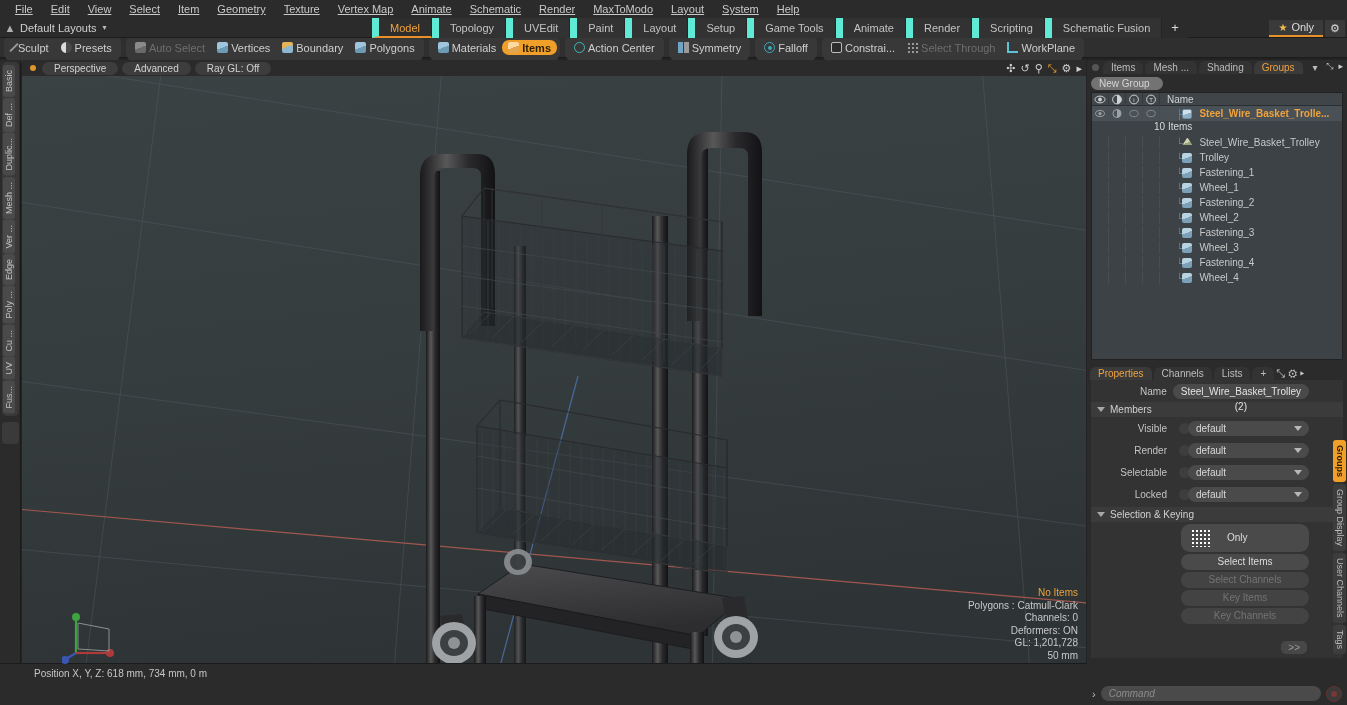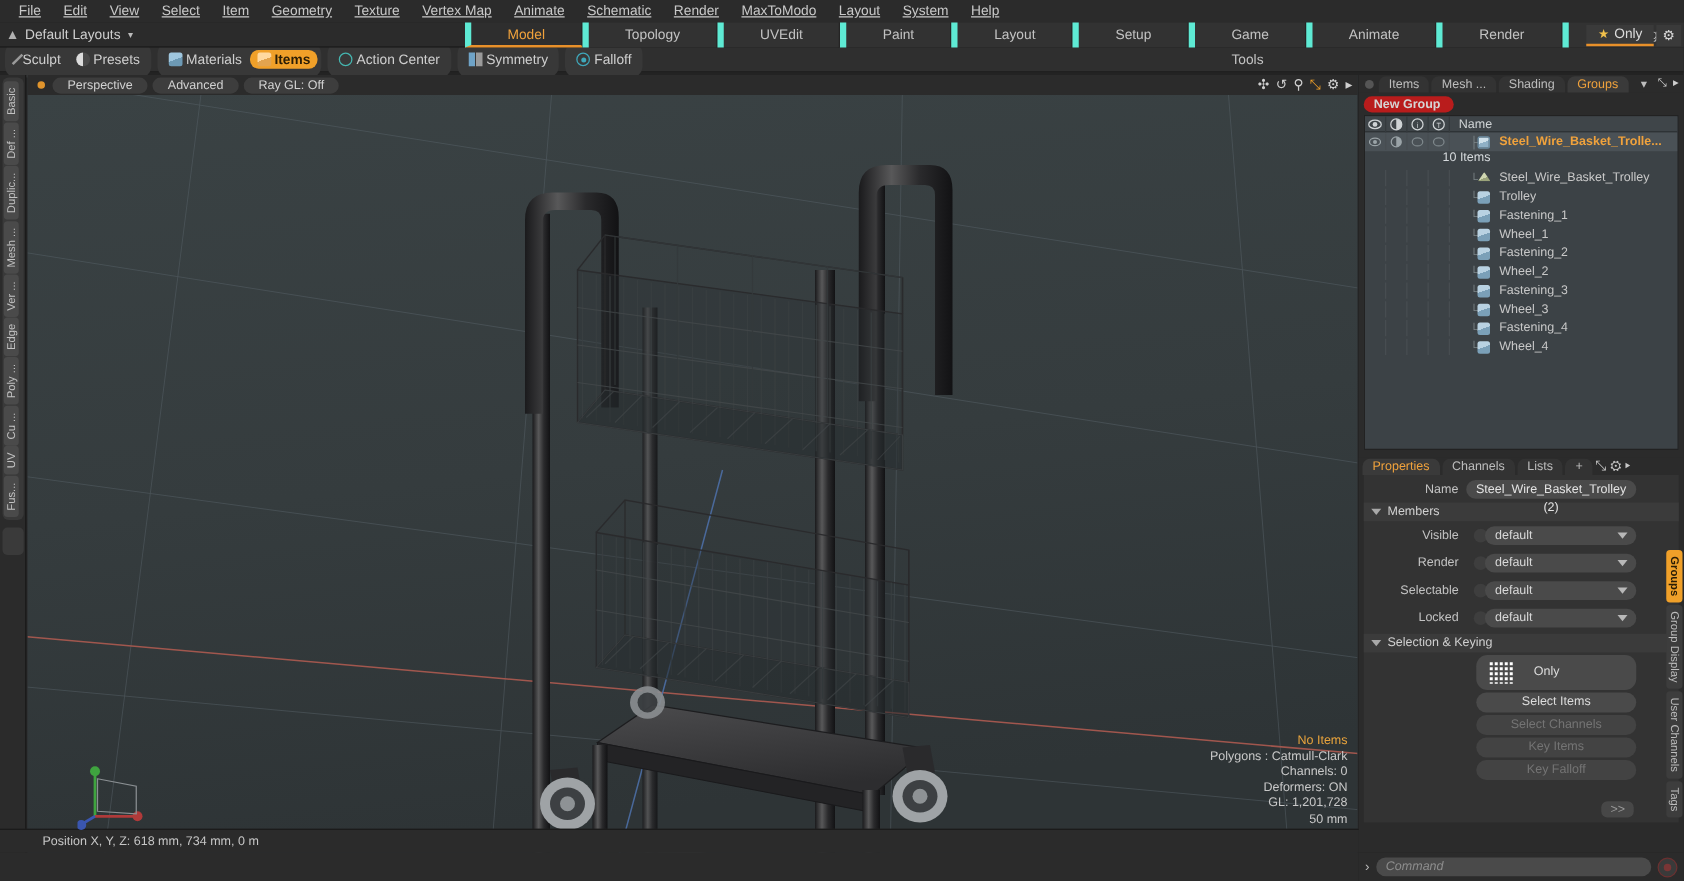--- a/index.html
+++ b/index.html
@@ -15,22 +15,22 @@
   
   .menubar { height:18px; background:#2b2b2b; display:flex; align-items:flex-start; padding-left:6px;text-decoration:underline; }
   .menubar .mi { padding:0 9px; font-size:11px; color:#c9c9c9; line-height:18px; cursor:default; }
 
   
   .layoutbar { height:20px; background:#2b2b2b; display:flex; align-items:center; position:relative; border-bottom:1px solid #1c1c1c; }
   .lb-icon { width:20px; text-align:center; color:#b0b0b0; font-size:11px; }
   .lb-label { font-size:11px; color:#cfcfcf; padding-right:4px;}
   .lb-caret { font-size:8px; color:#bbb; margin-left:2px; }
   .layout-tabs { position:absolute; left:372px; top:0; height:20px; display:flex; align-items:stretch; }
-  .ltab { padding:0 29px; line-height:20px; font-size:11px; color:#c3c3c3; background:#323232;
-          border-right:1px solid #242424; border-left:5px solid #5eead4; }
+  .ltab { padding:0 11px; line-height:20px; font-size:11px; color:#c3c3c3; background:#323232;
+          border-right:1px solid #242424; border-left:7px solid #5eead4; }
   .ltab.active { color:#f0a23c; border-bottom:2px solid #e8902a; background:#2e2e2e; }
   .ltab.plus { font-size:13px; color:#ddd; padding:0 9px; background:#2b2b2b; border:none; }
   .layout-right { position:absolute; right:2px; top:1px; height:18px; display:flex; align-items:center; gap:2px; }
   .only-btn { display:flex; align-items:center; gap:4px; background:#3a3a3a; padding:1px 9px; height:17px;
               border-bottom:2px solid #e8902a; color:#dcdcdc; font-size:11px; }
   .only-star { color:#f2c14b; font-size:10px; }
   .gear-sq { width:20px; height:17px; background:#3a3a3a; display:flex; align-items:center; justify-content:center; color:#d9d9d9; font-size:11px;}
 
   
   .toolbar { height:20px; background:#2f2f2f; display:flex; align-items:center; gap:0px; border-bottom:1px solid #1c1c1c; padding-left:4px;}
@@ -84,22 +84,22 @@
   .axis-gizmo { position:absolute; left:40px; bottom:18px; width:60px; height:55px; z-index:5;}
 
   
   .rpanel { position:absolute; left:1087px; top:0; width:260px; height:622px; background:#2b2b2b; }
   .rtabbar { height:14px; background:#2b2b2b; display:flex; align-items:center; padding-left:3px; position:relative;}
   .rtab { font-size:10px; color:#bdbdbd; padding:0 8px; height:13px; line-height:13px; background:#333; border-radius:6px 6px 0 0; margin-right:2px;}
   .rtab.active { color:#f0a23c; background:#3a3a3a;}
   .rtabbar .right-ic { position:absolute; right:4px; top:1px; display:flex; gap:5px; font-size:9px; color:#cfcfcf;}
   .rtabbar .lead-dot { width:7px;height:7px;border-radius:50%;background:#555;margin:0 4px 0 2px;}
 
-  .newgroup { margin:3px 4px 2px 4px; width:72px; background:#b91c1c; border-radius:7px; font-size:10px; color:#d5d5d5;
-              padding:1px 8px;font-weight:bold; }
+  .newgroup { margin:3px 4px 2px 4px; width:72px; background:#737373; border-radius:7px; font-size:10px; color:#d5d5d5;
+              padding:1px 8px; }
   .tree-wrap { margin:0 4px; background:#3c4246; border:1px solid #222; height:268px; position:relative; overflow:hidden;}
   .tree-head { height:13px; background:#3f4549; border-bottom:1px solid #2a2e30; display:flex; align-items:center; }
   .colcell { width:17px; text-align:center; border-right:1px solid #353a3d; height:13px; }
   .colcell svg { vertical-align:top; }
   .namecol { padding-left:7px; font-size:10px; color:#cfd3d5; }
   .tree-row { height:15px; display:flex; align-items:center; font-size:10px; }
   .tree-row.sel { background:#4a5156; }
   .tree-row .lbl { padding-left:4px; white-space:nowrap; overflow:hidden; }
   .tree-row .lbl.orange { color:#f0a23c; font-weight:bold; }
   .subcount { font-size:10px; color:#d6dadd; padding-left:62px; height:14px;}
@@ -206,20 +206,38 @@
         <div class="tbtn">
           <span class="ic pen"></span>
           <span>Sculpt</span>
         </div>
         <div class="tbtn">
           <span class="ic halfcirc"></span>
           <span>Presets</span>
         </div>
       </div>
       <div class="tgrp">
+        <div class="tbtn dim">
+          <span class="ic cube-gray"></span>
+          <span>Auto Select</span>
+        </div>
+        <div class="tbtn">
+          <span class="ic cube"></span>
+          <span>Vertices</span>
+        </div>
+        <div class="tbtn">
+          <span class="ic bnd"></span>
+          <span>Boundary</span>
+        </div>
+        <div class="tbtn">
+          <span class="ic cube"></span>
+          <span>Polygons</span>
+        </div>
+      </div>
+      <div class="tgrp">
         <div class="tbtn">
           <span class="ic cube"></span>
           <span>Materials</span>
         </div>
         <div class="tbtn on">
           <span class="ic cube-or"></span>
           <span>Items</span>
         </div>
       </div>
       <div class="tgrp">
@@ -231,20 +249,34 @@
       <div class="tgrp">
         <div class="tbtn">
           <span class="ic sym"></span>
           <span>Symmetry</span>
         </div>
       </div>
       <div class="tgrp">
         <div class="tbtn">
           <span class="ic fall"></span>
           <span>Falloff</span>
+        </div>
+      </div>
+      <div class="tgrp">
+        <div class="tbtn">
+          <span class="ic sq"></span>
+          <span>Constrai...</span>
+        </div>
+        <div class="tbtn dim">
+          <span class="ic dots"></span>
+          <span>Select Through</span>
+        </div>
+        <div class="tbtn">
+          <span class="ic wp"></span>
+          <span>WorkPlane</span>
         </div>
       </div>
     </div>
 
   <div class="main">
 
     <div class="lstrip">
       <div class="vtabs" id="lstrip-tabs">
           <div class="vtab">Basic</div>
           <div class="vtab">Def ...</div>
@@ -743,21 +775,21 @@
 
         <div class="btn tall">
           <span class="dotmatrix"></span>
           <span>Only</span>
         </div>
 
         <div id="prop-buttons">
             <div class="btn">Select Items</div>
             <div class="btn dim">Select Channels</div>
             <div class="btn dim">Key Items</div>
-            <div class="btn dim">Key Falloff</div>
+            <div class="btn dim">Key Channels</div>
           </div>
 
         <div class="more">&gt;&gt;</div>
       </div>
 
       <div class="rstrip" id="rstrip">
           <div class="rvtab active">Groups</div>
           <div class="rvtab">Group Display</div>
           <div class="rvtab">User Channels</div>
           <div class="rvtab">Tags</div>

